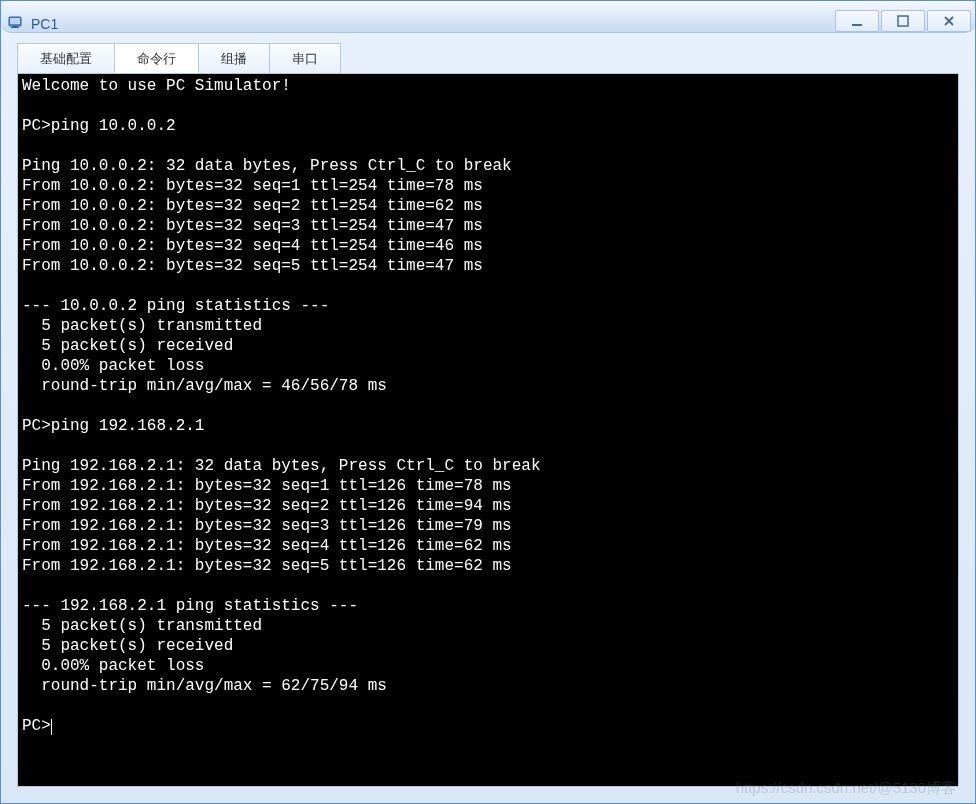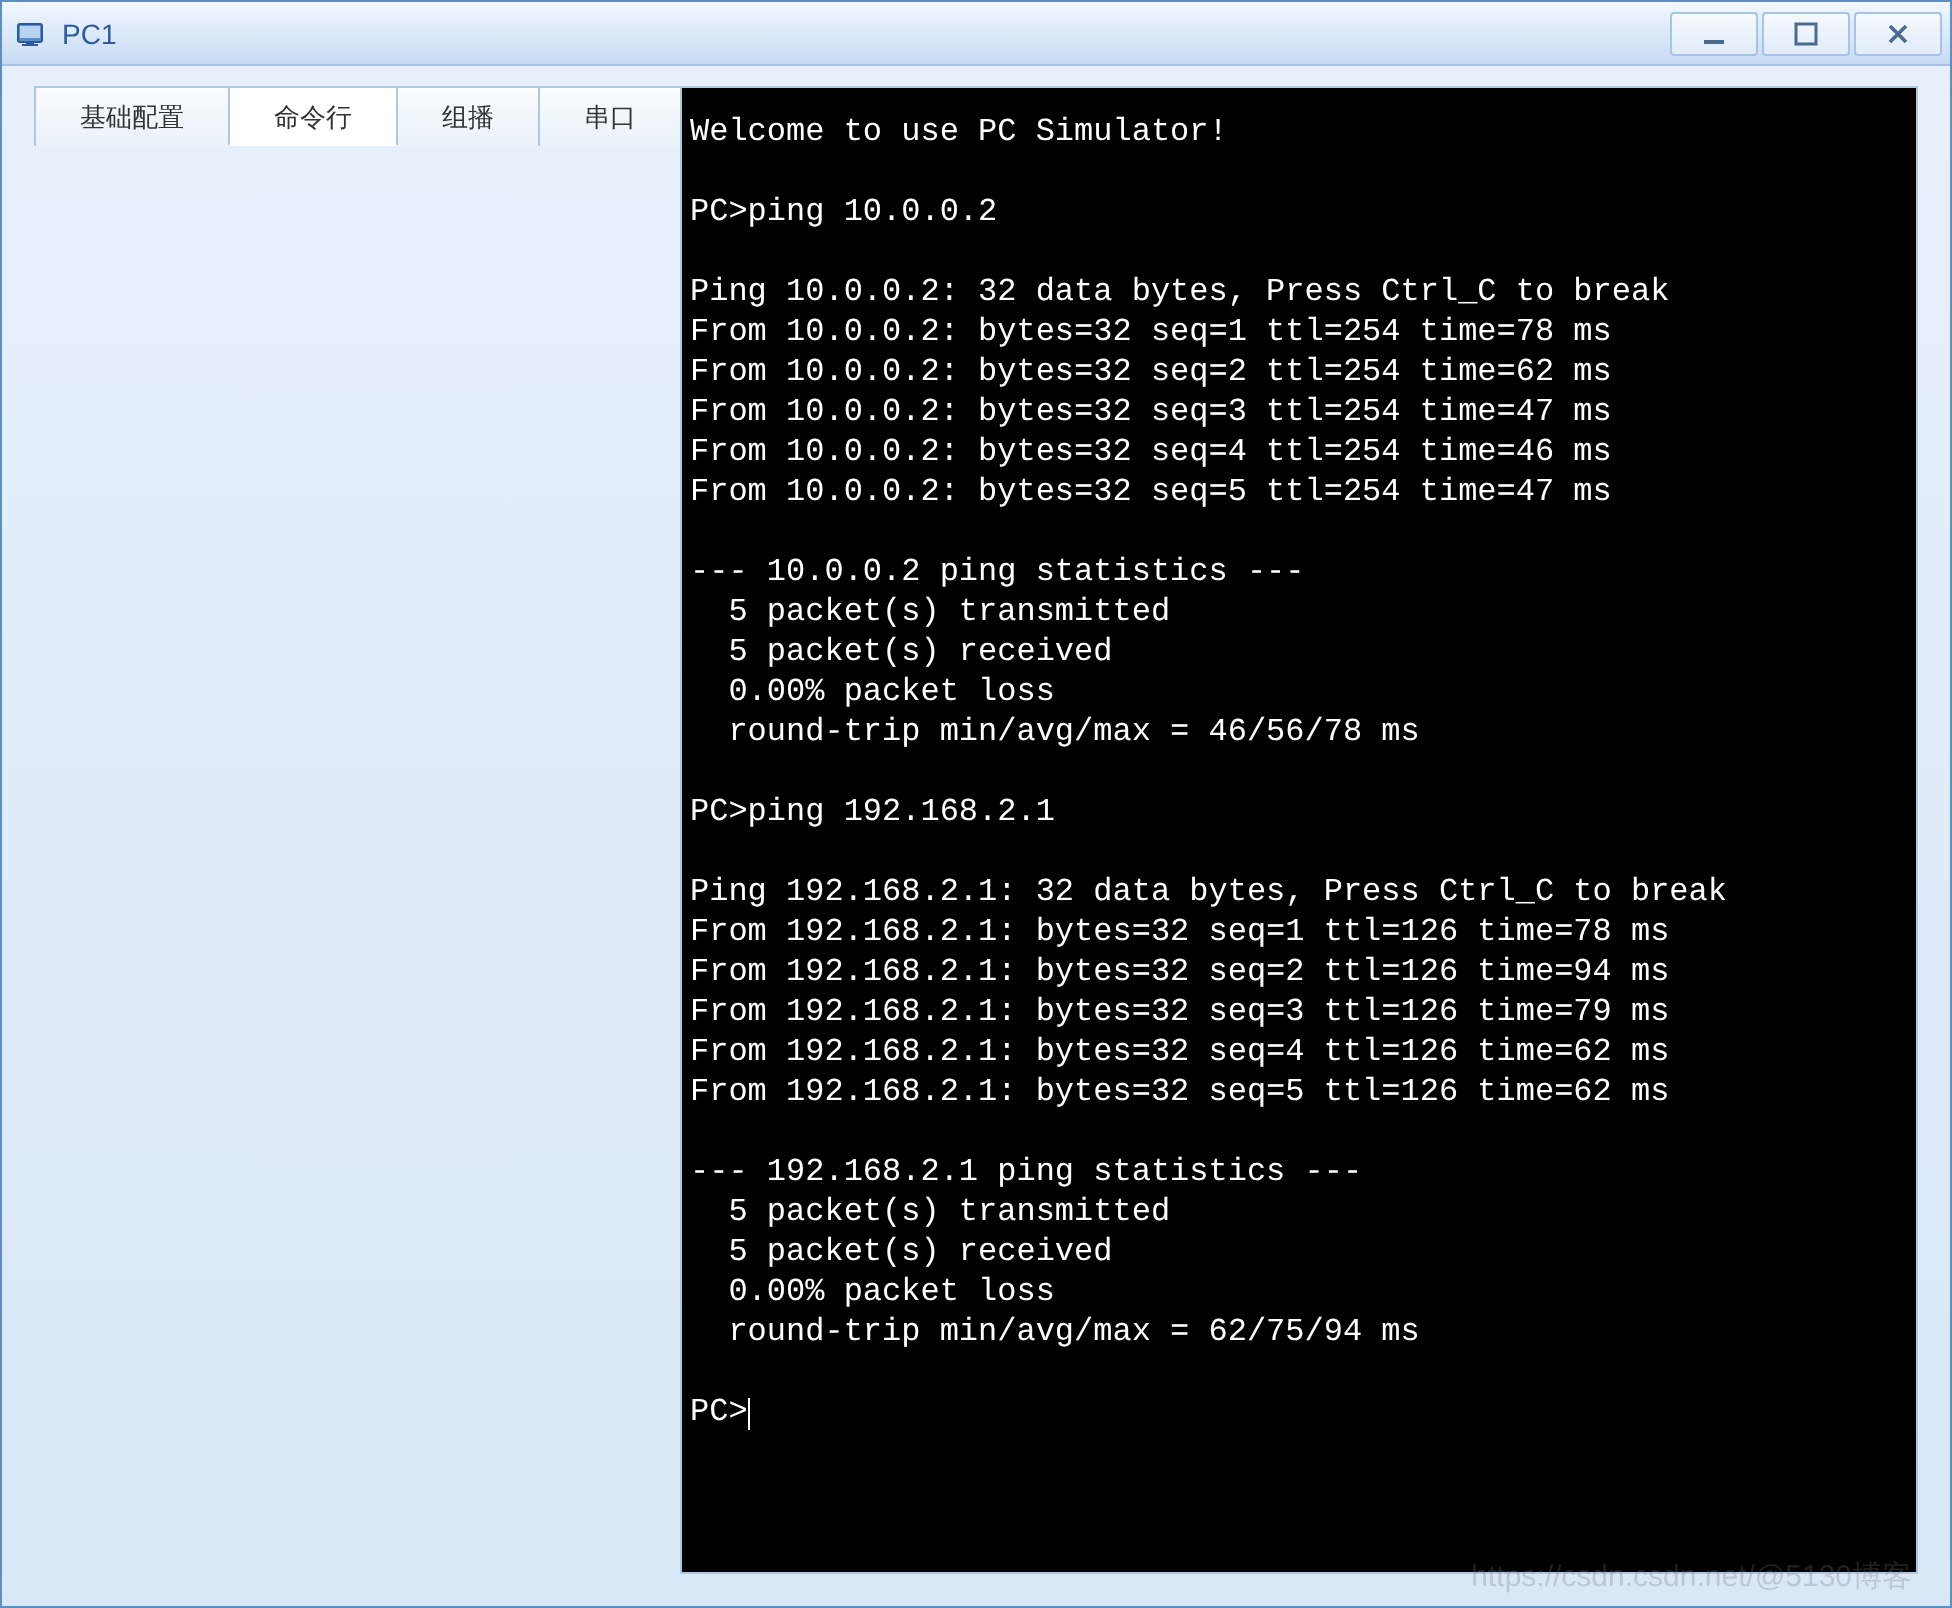--- a/index.html
+++ b/index.html
@@ -20,22 +20,23 @@
       background: linear-gradient(to bottom, #e8f0fb 0%, #d9e7f7 100%);
       border: 1px solid #5a8fc7;
       display: flex;
       flex-direction: column;
     }
     .titlebar {
       height: 32px;
       background: linear-gradient(to bottom, #f2f7fd 0%, #dce9f9 50%, #c8dbf2 100%);
       border-bottom: 1px solid #a5c5e8;
       display: flex;
-      align-items: center;
+      align-items: flex-end;
       padding: 0 4px;
+      border-radius: 10px;
     }
     .titlebar-icon {
       width: 20px;
       height: 20px;
       margin-right: 6px;
       display: flex;
       align-items: center;
       justify-content: center;
     }
     .titlebar-title {
@@ -59,21 +60,21 @@
       justify-content: center;
       cursor: pointer;
       color: #4a6a8f;
       font-size: 13px;
       font-family: Arial, sans-serif;
     }
     .content-area {
       flex: 1;
       padding: 10px 16px 16px 16px;
       display: flex;
-      flex-direction: row;
+      flex-direction: column;
     }
     .tabs {
       display: flex;
       height: 30px;
     }
     .tab {
       padding: 0 22px;
       height: 30px;
       line-height: 30px;
       background: linear-gradient(to bottom, #fafcfe 0%, #e9f1fa 100%);
@@ -92,21 +93,21 @@
       margin-bottom: -1px;
     }
     .terminal {
       flex: 1;
       background: #000000;
       border: 1px solid #b0c7e2;
       color: #ffffff;
       font-family: "Courier New", Consolas, monospace;
       font-size: 16px;
       line-height: 20px;
-      padding: 12px 4px;
+      padding: 2px 4px;
       white-space: pre;
       overflow: hidden;
     }
     .watermark {
       position: absolute;
       bottom: 6px;
       right: 20px;
       color: rgba(120, 120, 120, 0.28);
       font-size: 15px;
       font-family: Arial, sans-serif;

